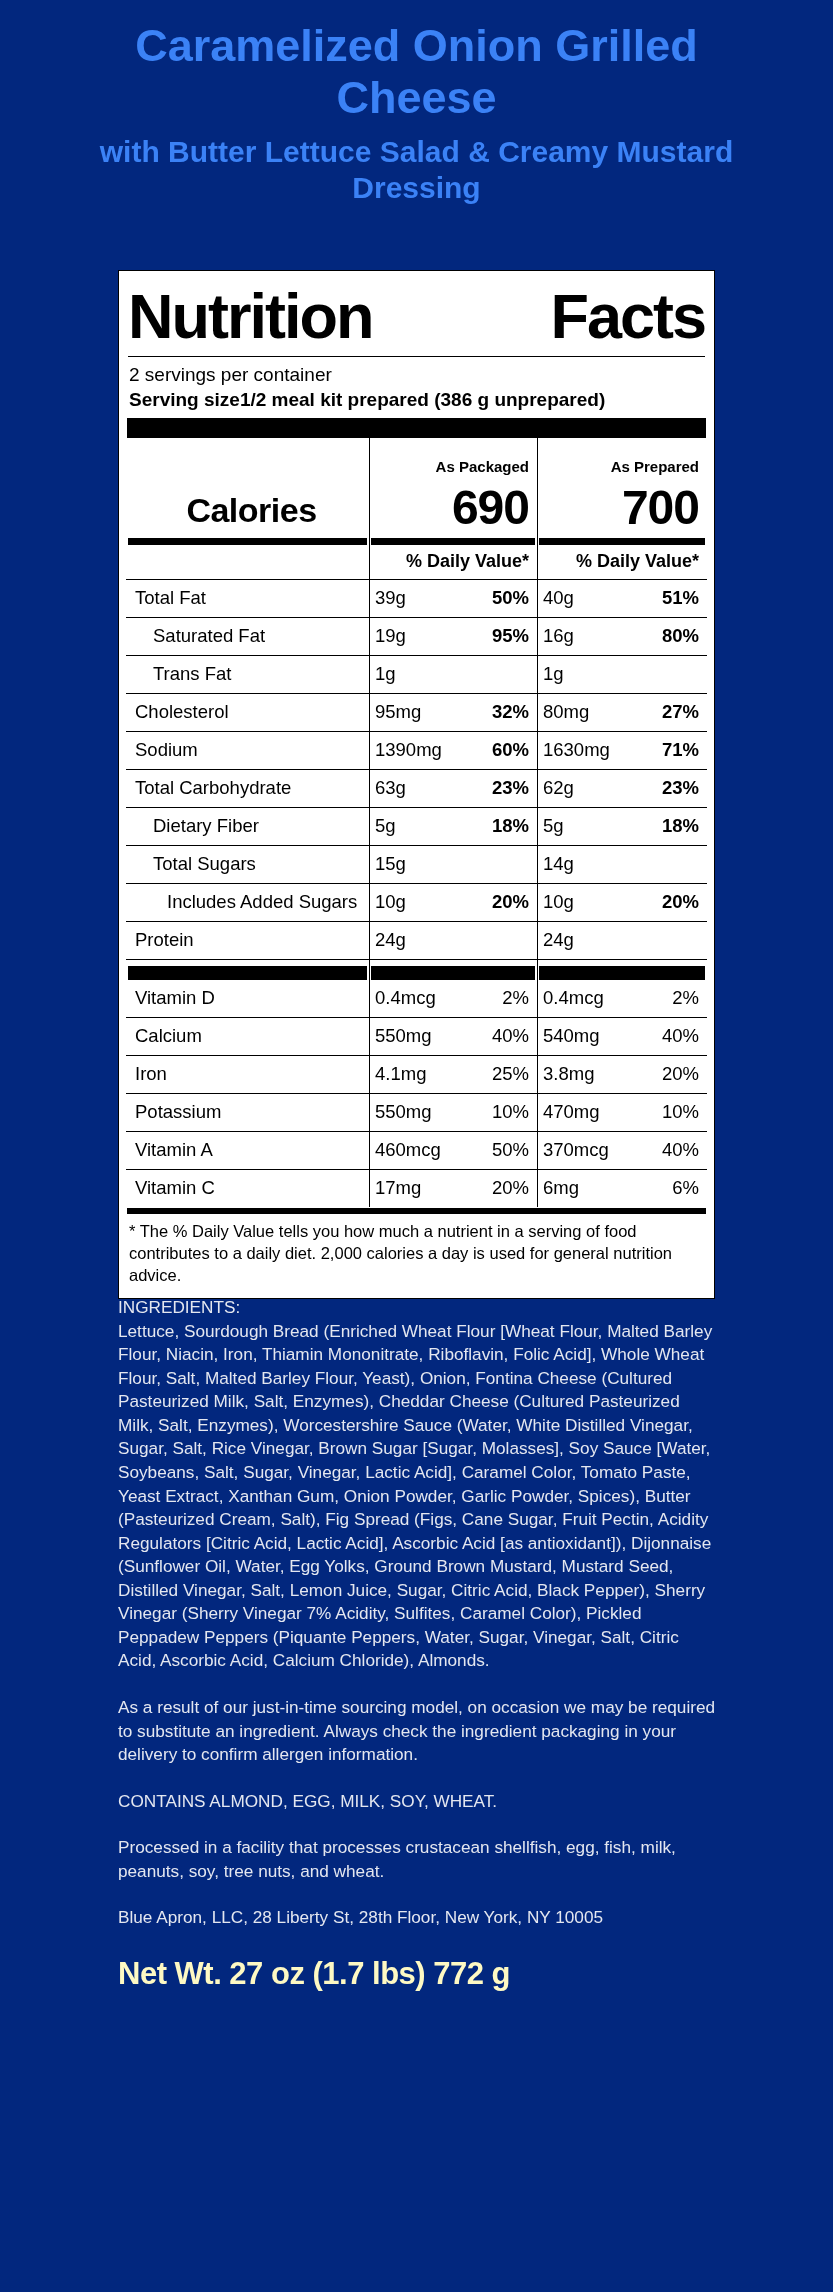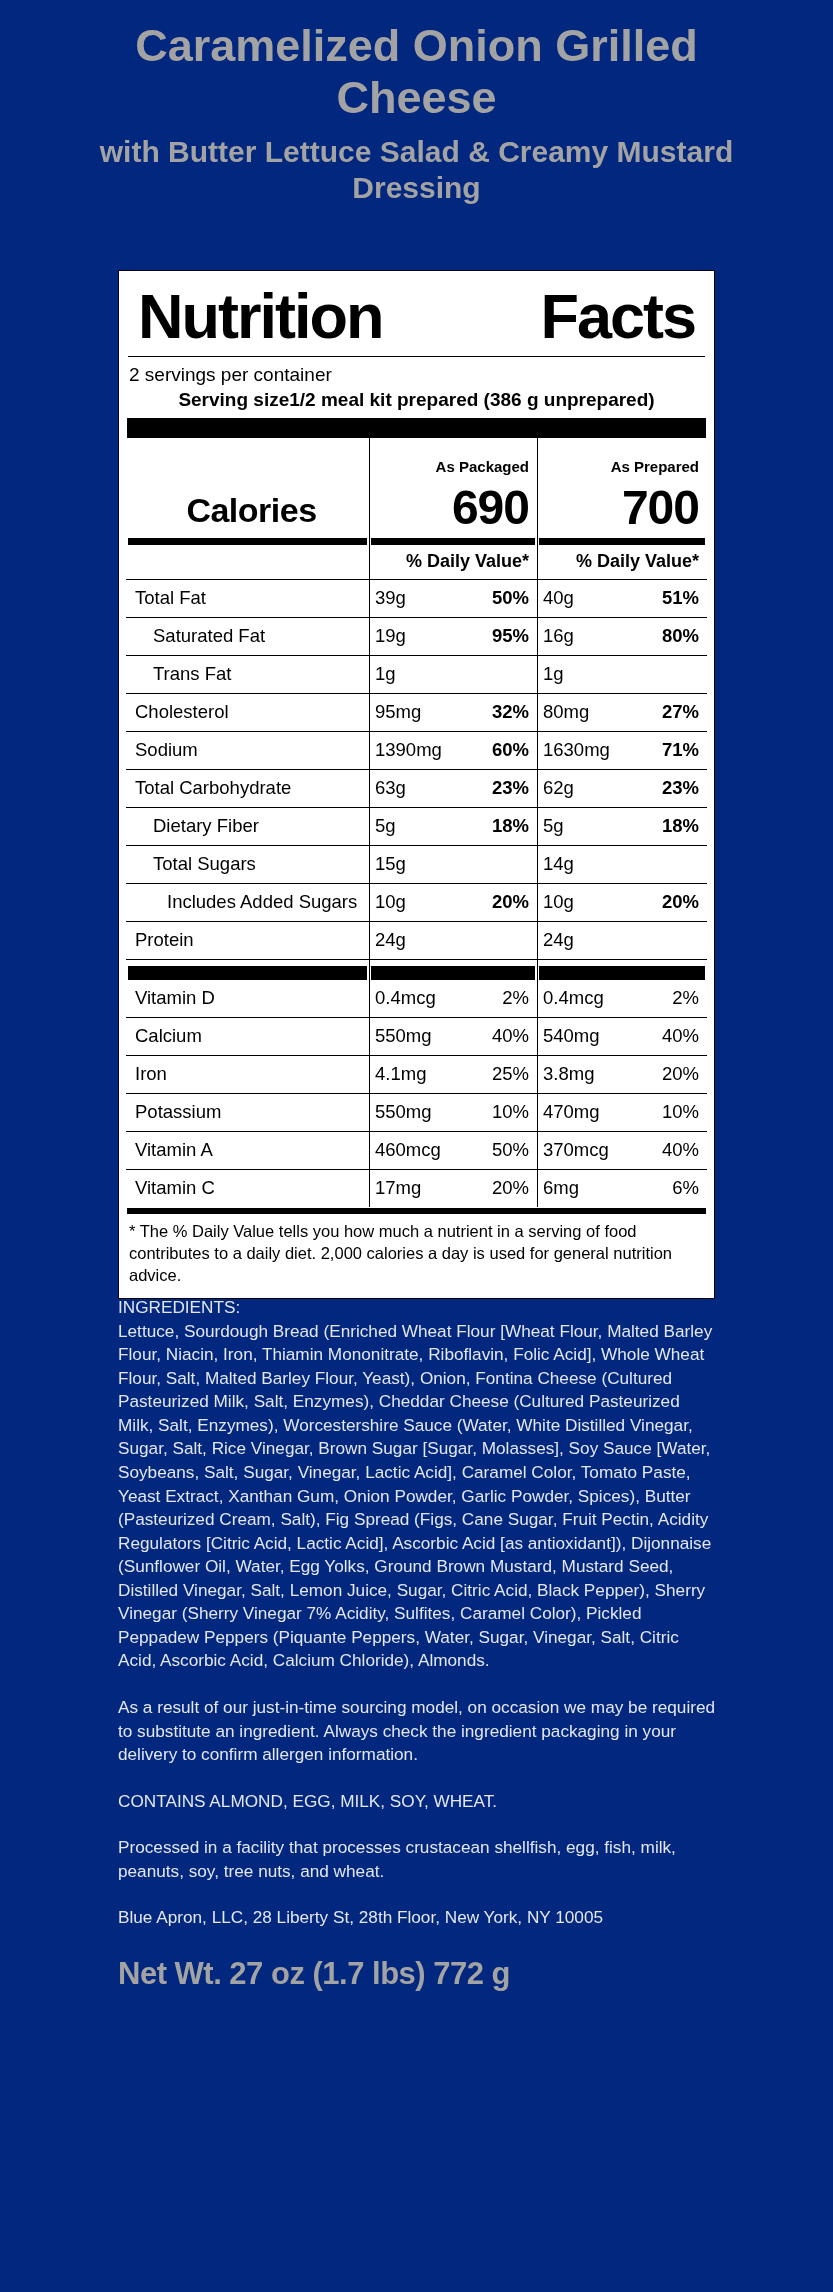--- a/index.html
+++ b/index.html
@@ -1,31 +1,31 @@
 <!DOCTYPE html>
 <html><head>
 <meta charset="utf-8">
 <style>
   html,body{margin:0;padding:0;}
   body{background:#02277e;font-family:"Liberation Sans","DejaVu Sans",sans-serif;}
   .page{position:relative;width:833px;height:2292px;background:#02277e;overflow:hidden;}
 
   
-  .hdr{padding-top:20px;text-align:center;color:#a3a3a3;}
+  .hdr{padding-top:20px;text-align:center;color:#3b82f6;}
   .hdr h1{margin:0 auto;width:700px;font-size:45px;line-height:1.16;font-weight:bold;letter-spacing:0;}
   .hdr h2{margin:10px auto 10px;width:740px;font-size:30px;line-height:1.2;font-weight:bold;}
 
   
   .panel{box-sizing:border-box;position:absolute;left:118px;top:270px;width:597px;min-height:1012px;
          background:#ffffff;border:1px solid #000;color:#000;padding:0 7px;}
   .nf-title{display:flex;justify-content:space-between;align-items:baseline;
-            font-size:63px;font-weight:bold;letter-spacing:-2px;margin:14px 12px 0;line-height:1.0;}
+            font-size:63px;font-weight:bold;letter-spacing:-2px;margin:14px 2px 0;line-height:1.0;}
   .thin-rule{border-top:1px solid #000;margin:8px 2px 0;}
   .servings{font-size:19px;padding:7px 3px 0;}
-  .serving-size{display:flex;justify-content:center;font-weight:bold;font-size:19px;padding:3px 3px 7px;}
+  .serving-size{display:flex;justify-content:flex-start;font-weight:bold;font-size:19px;padding:3px 3px 7px;}
   .bar-xl{height:20px;background:#000;margin:0 1px;}
 
   .cols{position:relative;}
   .vdiv{position:absolute;top:0;bottom:0;width:1px;background:#000;}
   .vdiv1{left:243px;}
   .vdiv2{left:411px;}
   .grid{display:grid;grid-template-columns:243px 168px 1fr;}
   .r{text-align:right;}
   .b{font-weight:bold;}
 
@@ -49,21 +49,21 @@
   .bar-lg div{height:14px;margin:0 2px;background:#000;}
   .last-row .row:last-child{border-bottom:none;}
 
   .bar-sm{height:6px;background:#000;margin:1px 1px 0;}
   .footnote{font-size:16.5px;line-height:1.32;padding:7px 6px 12px 3px;}
 
   
   .info{position:absolute;left:118px;top:1296px;width:601px;color:#e4e7f0;font-size:17.2px;line-height:1.37;}
   .info p{margin:0 0 23px 0;}
   .ing-head{margin:0;}
-  .netwt{margin-top:20px;color:#a3a3a3;font-size:31px;font-weight:bold;letter-spacing:-0.5px;}
+  .netwt{margin-top:20px;color:#fef9c3;font-size:31px;font-weight:bold;letter-spacing:-0.5px;}
 </style>
 </head>
 <body>
 
 <div class="page">
 
   <header class="hdr">
     <h1>Caramelized Onion Grilled Cheese</h1>
     <h2>with Butter Lettuce Salad &amp; Creamy Mustard Dressing</h2>
   </header>

